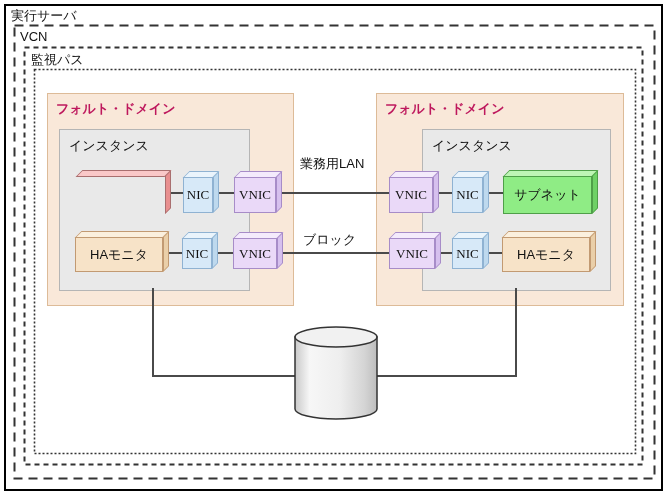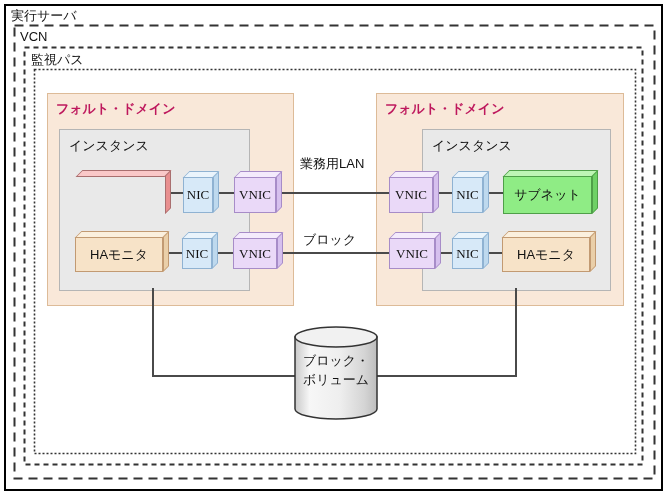--- a/index.html
+++ b/index.html
@@ -196,18 +196,14 @@
     </div>
   </div>
   <div class="box3d c-wheat" style="left:502px;top:231px;width:88px;height:41px">
     <div class="f-top"></div>
     <div class="f-side"></div>
     <div class="f-front">
       <span>HAモニタ</span>
     </div>
   </div>
 
-  <div class="vol-label">
-    <span style="display:block">ブロック・</span>
-    <span style="display:block">ボリューム</span>
-  </div>
 
 </div>
 
 </body></html>

